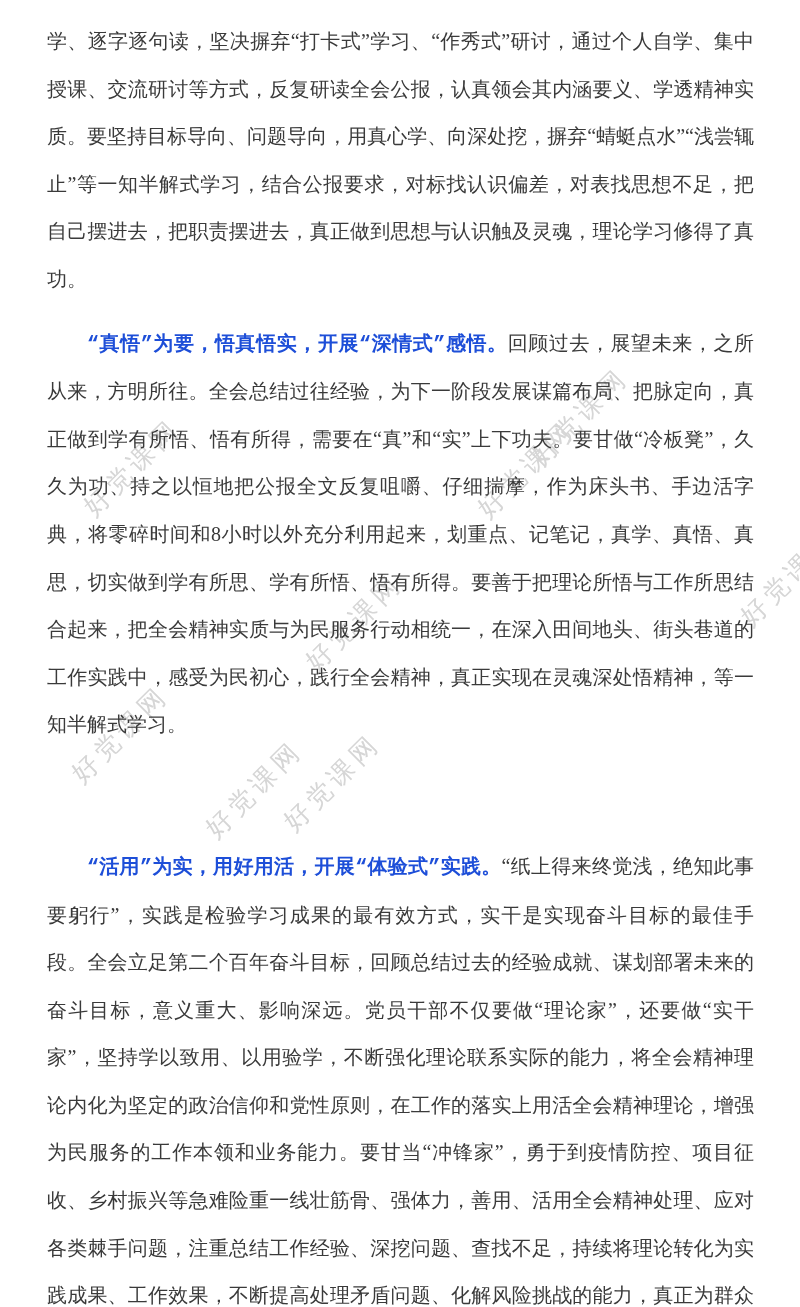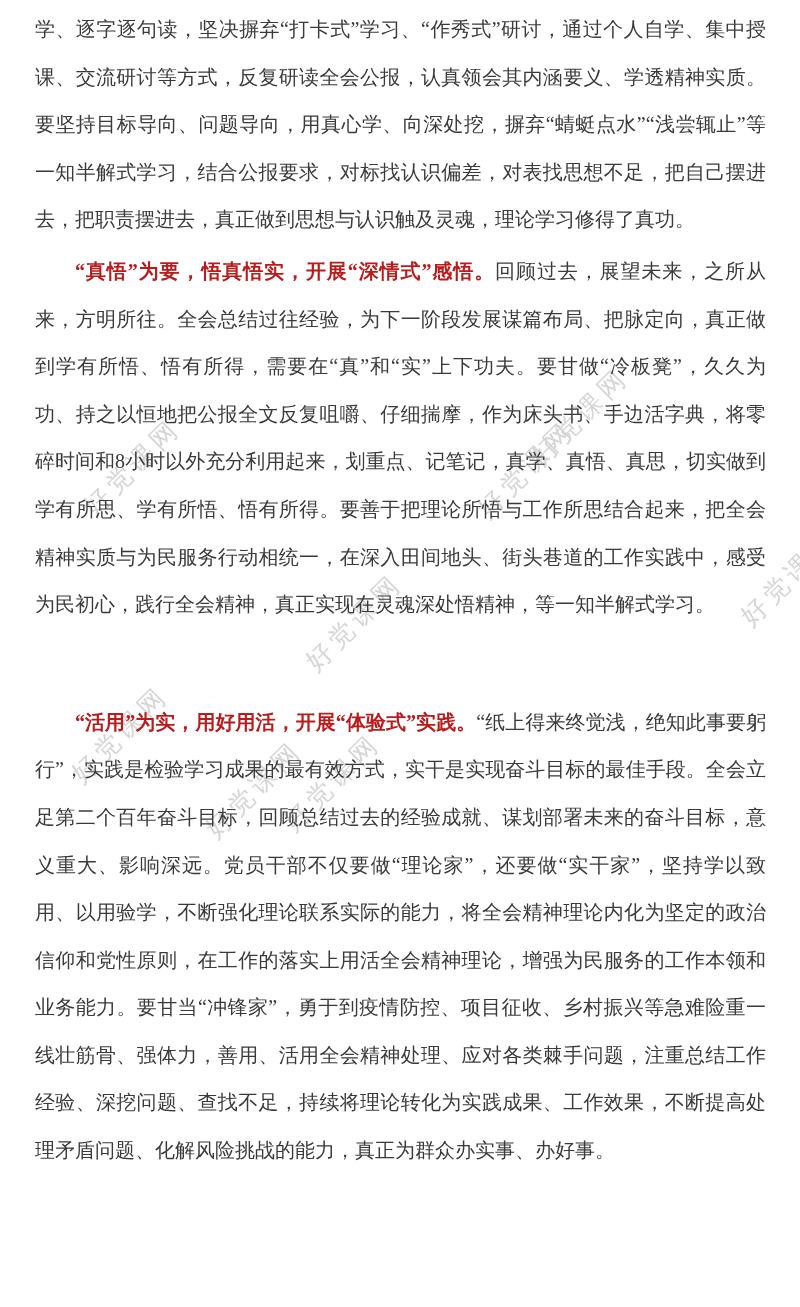--- a/index.html
+++ b/index.html
@@ -20,29 +20,30 @@
     left: 31px;
     top: 2px;
     width: 739px;
     color: var(--text-color, #3a3a3a);
     font-size: 20px;
     line-height: 47.6px;
     text-align: justify;
     z-index: 2;
   }
   .content p {
-    margin: 4px;
+    margin: 16px;
     padding: 0;
   }
   .para-indent {
     text-indent: 2em;
   }
   .para-lead {
     font-weight: bold;
-    color: #b91c1c;
+    color: #1d4ed8;
+    font-family: Liberation Mono, monospace;
   }
   .para-gap {
     height: 62px;
   }
   .watermark-layer {
     position: absolute;
     left: 0;
     top: 0;
     width: 800px;
     height: 1307px;

